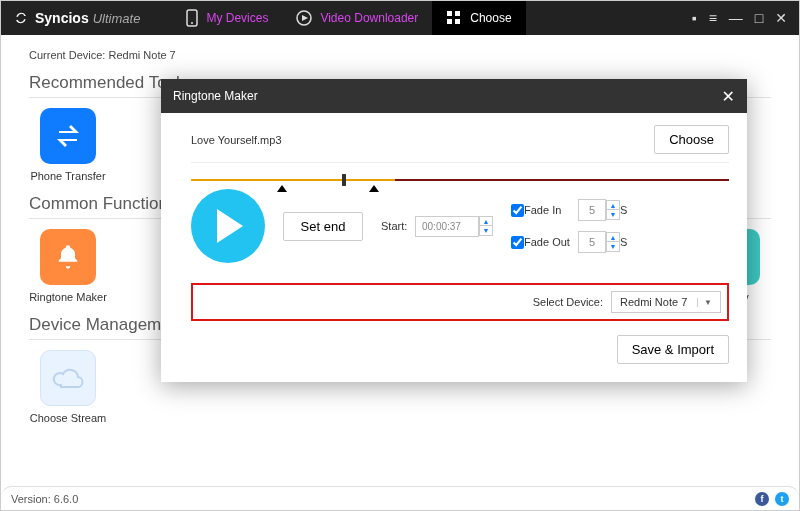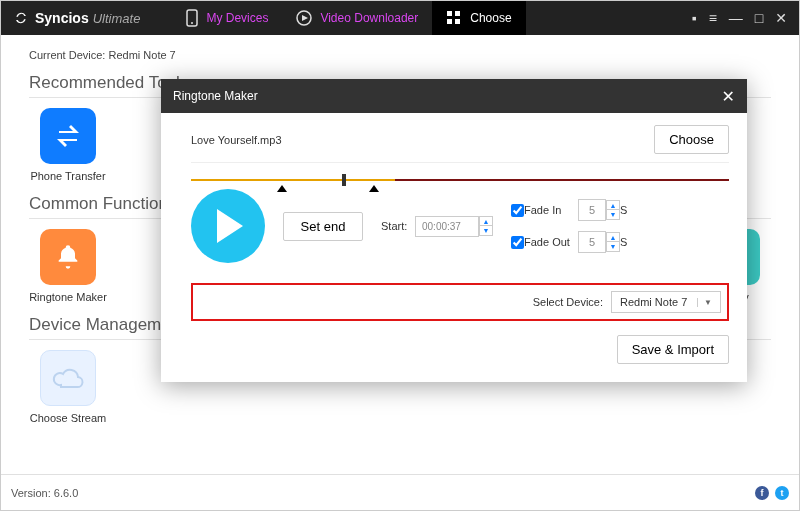--- a/index.html
+++ b/index.html
@@ -26,21 +26,21 @@
   .row { display: flex; gap: 40px; }
   .tile { width: 78px; text-align: center; }
   .tile .ibox { width: 56px; height: 56px; border-radius: 10px; margin: 0 auto 6px; display: flex; align-items: center; justify-content: center; }
   .tile .lbl { font-size: 11px; color: #333; }
   .blue { background: #0f7cff; }
   .lblue { background: #e9f2ff; border: 1px solid #d3e4fb; }
   .orange { background: #ff8a3d; }
   .teal { background: #3cc9c3; }
 
   
-  .footer { position: absolute; bottom: 0; left: 0; right: 0; height: 36px; border-top: 1px solid #e0e0e0; display: flex; align-items: center; padding: 0 10px; font-size: 11px; color: #555; }
+  .footer { position: absolute; bottom: 0; left: 0; right: 0; height: 24px; border-top: 1px solid #e0e0e0; display: flex; align-items: center; padding: 0 10px; font-size: 11px; color: #555; border-radius: 11px; }
   .footer .social { margin-left: auto; display: flex; gap: 6px; }
   .social .sicon { width: 14px; height: 14px; border-radius: 50%; display: inline-flex; align-items: center; justify-content: center; color: #fff; font-size: 9px; font-weight: bold; }
 
   
   .modal { position: absolute; left: 160px; top: 78px; width: 586px; background: #fff; box-shadow: 0 4px 24px rgba(0,0,0,0.35); z-index: 50; }
   .mhead { height: 34px; background: #333; color: #fff; display: flex; align-items: center; padding: 0 12px; font-size: 12px; }
   .mhead .close { margin-left: auto; font-size: 16px; cursor: pointer; }
   .mbody { padding: 12px 18px 18px; font-size: 11px; color: #333; margin-left: 12px; }
   .filerow { display: flex; align-items: center; border-bottom: 1px solid #eee; padding-bottom: 8px; margin-bottom: 10px; }
   .btn { background: #fff; border: 1px solid #ccc; padding: 6px 14px; font-size: 13px; cursor: pointer; border-radius: 2px; text-align: center; }

